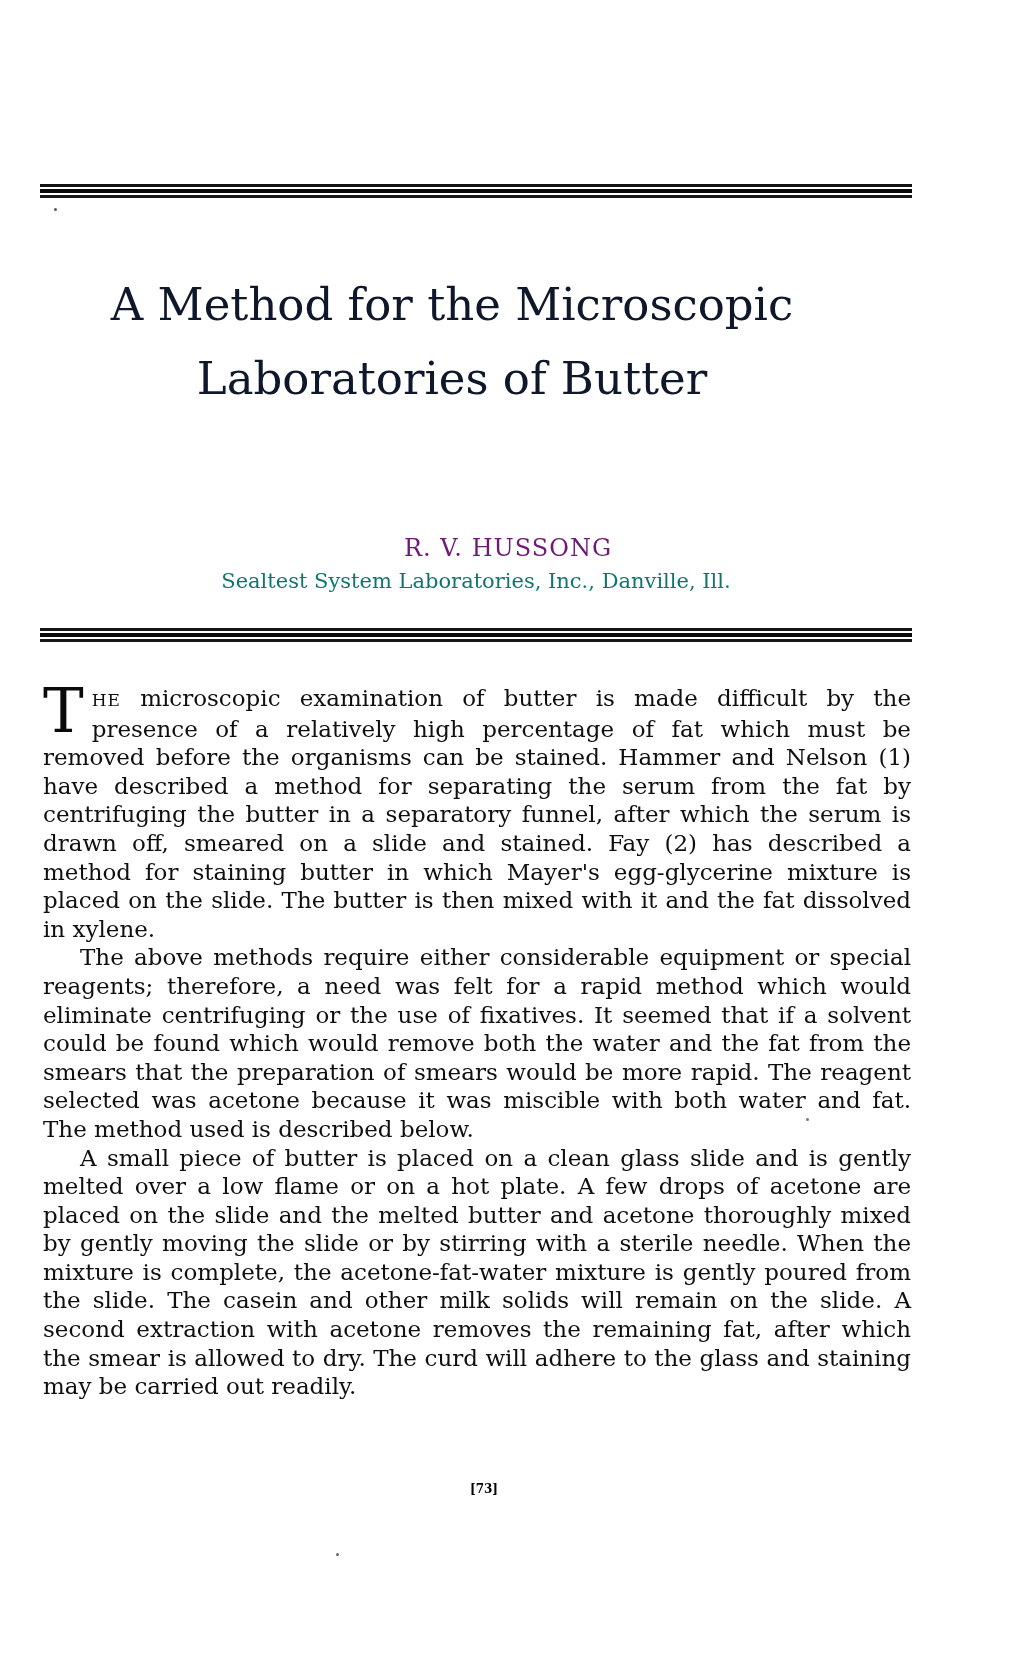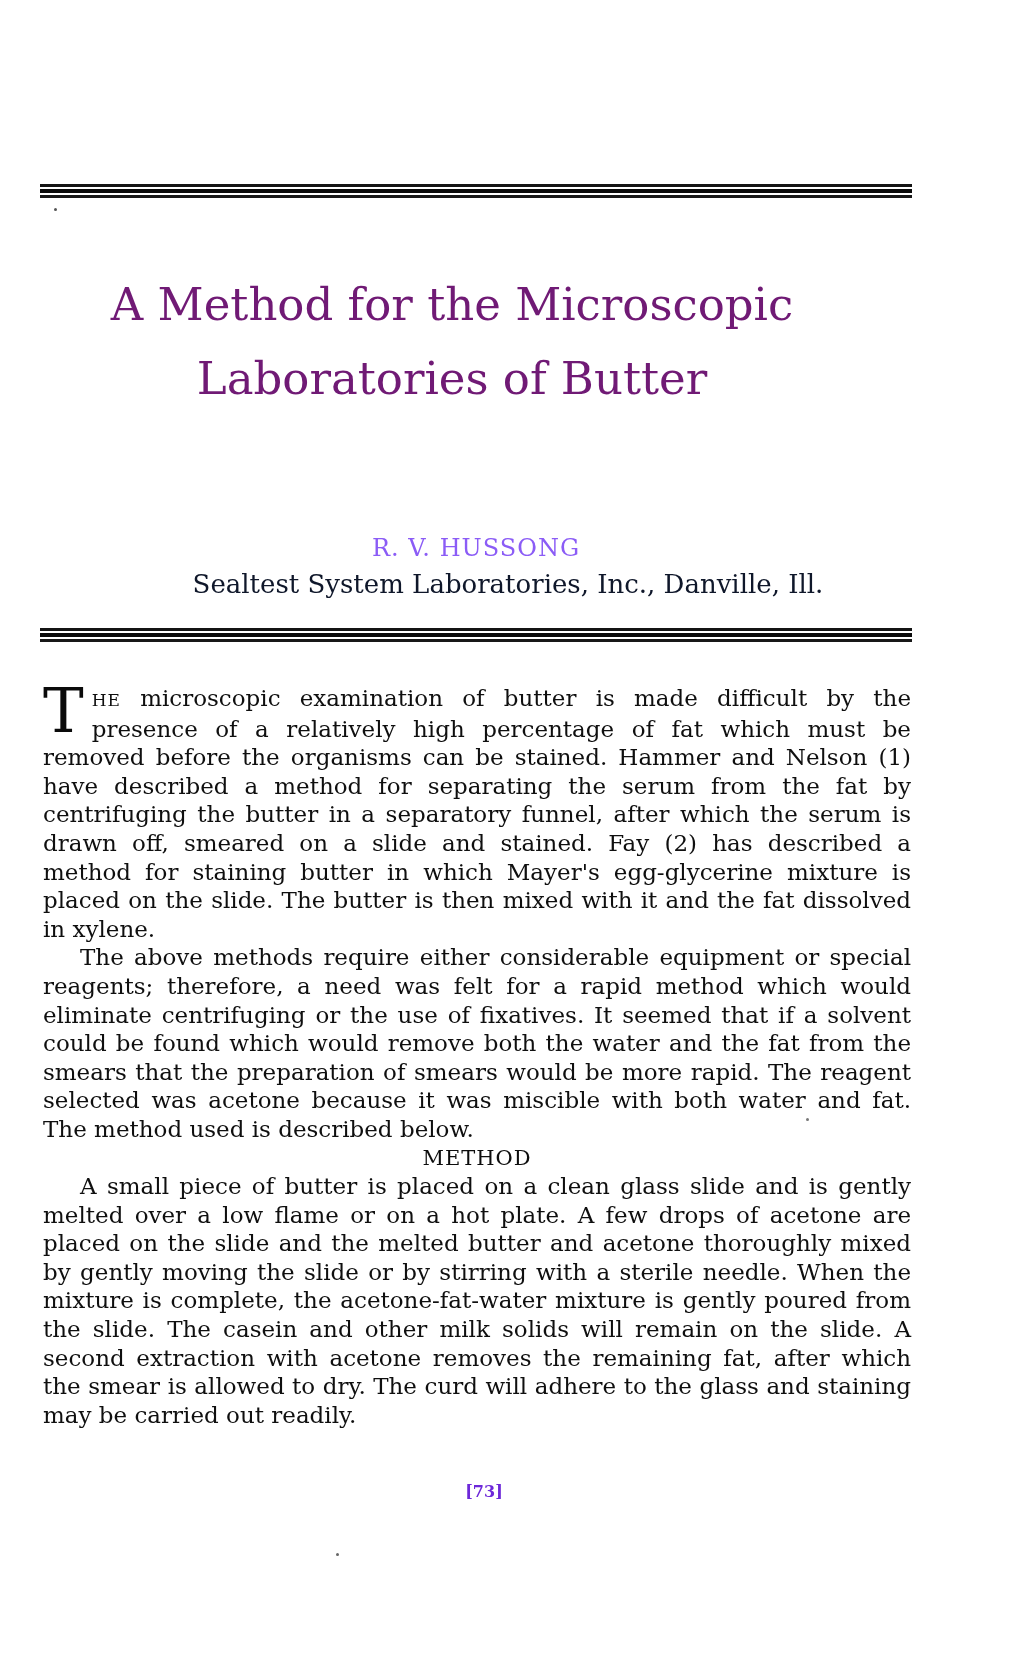--- a/index.html
+++ b/index.html
@@ -31,41 +31,41 @@
 
   
   .title {
     position: absolute;
     top: 268px;
     left: 0;
     width: 904px;
     text-align: center;
     font-size: 45px;
     line-height: 74px;
-    color: #701a75;
+    color: #0f172a;
   }
   .author {
     position: absolute;
     top: 534px;
     left: 0;
     width: 952px; 
     text-align: center;
     font-size: 24px;
     letter-spacing: 1px;
-    color: #8b5cf6;
+    color: #701a75;
+    padding-left: 32px;
   }
   .affiliation {
     position: absolute;
     top: 569px;
     left: 0;
     width: 952px;
     text-align: center;
-    font-size: 26px;
-    color: #0f172a;
-    margin-left: 32px;
+    font-size: 21px;
+    color: #0f766e;
   }
 
   
   .body-col {
     position: absolute;
     top: 684px;
     left: 43px;
     width: 868px;
     font-size: 23px;
     line-height: 28.6px;
@@ -94,23 +94,23 @@
     color: #0d0d0d;
   }
 
   
   .folio {
     position: absolute;
     top: 1482px;
     left: 0;
     width: 968px; 
     text-align: center;
-    font-size: 16px;
+    font-size: 12px;
     font-weight: bold;
-    color: #6d28d9;
+    color: #000000;
   }
 
   
   .speck { position: absolute; background: #555; border-radius: 50%; }
   .speck-a { left: 54px;  top: 208px;  width: 3px; height: 3px; }
   .speck-b { left: 806px; top: 1118px; width: 3px; height: 3px; background:#777; }
   .speck-c { left: 336px; top: 1553px; width: 3px; height: 3px; background:#666; }
 </style>
 </head>
 <body>
@@ -139,21 +139,20 @@
   </div>
 
   <div class="body-col">
 
     <p class="first">
       <span class="dropcap">T</span><span class="smallcaps">HE</span><span> microscopic examination of butter is made difficult by the presence of a relatively high percentage of fat which must be removed before the organisms can be stained.  Hammer and Nelson (1) have described a method for separating the serum from the fat by centrifuging the butter in a separatory funnel, after which the serum is drawn off, smeared on a slide and stained.  Fay (2) has described a method for staining butter in which Mayer's egg-glycerine mixture is placed on the slide.  The butter is then mixed with it and the fat dissolved in xylene.</span>
     </p>
 
     <p>The above methods require either considerable equipment or special reagents; therefore, a need was felt for a rapid method which would eliminate centrifuging or the use of fixatives.  It seemed that if a solvent could be found which would remove both the water and the fat from the smears that the preparation of smears would be more rapid.  The reagent selected was acetone because it was miscible with both water and fat.  The method used is described below.</p>
 
-    <p class="section-heading">METHOD</p>
 
     <p>A small piece of butter is placed on a clean glass slide and is gently melted over a low flame or on a hot plate. A few drops of acetone are placed on the slide and the melted butter and acetone thoroughly mixed by gently moving the slide or by stirring with a sterile needle.  When the mixture is complete, the acetone-fat-water mixture is gently poured from the slide. The casein and other milk solids will remain on the slide.  A second extraction with acetone removes the remaining fat, after which the smear is allowed to dry.  The curd will adhere to the glass and staining may be carried out readily.</p>
 
 
   </div>
 
   <div class="folio">[73]</div>
 
   <div class="speck speck-a"></div>
   <div class="speck speck-b"></div>

